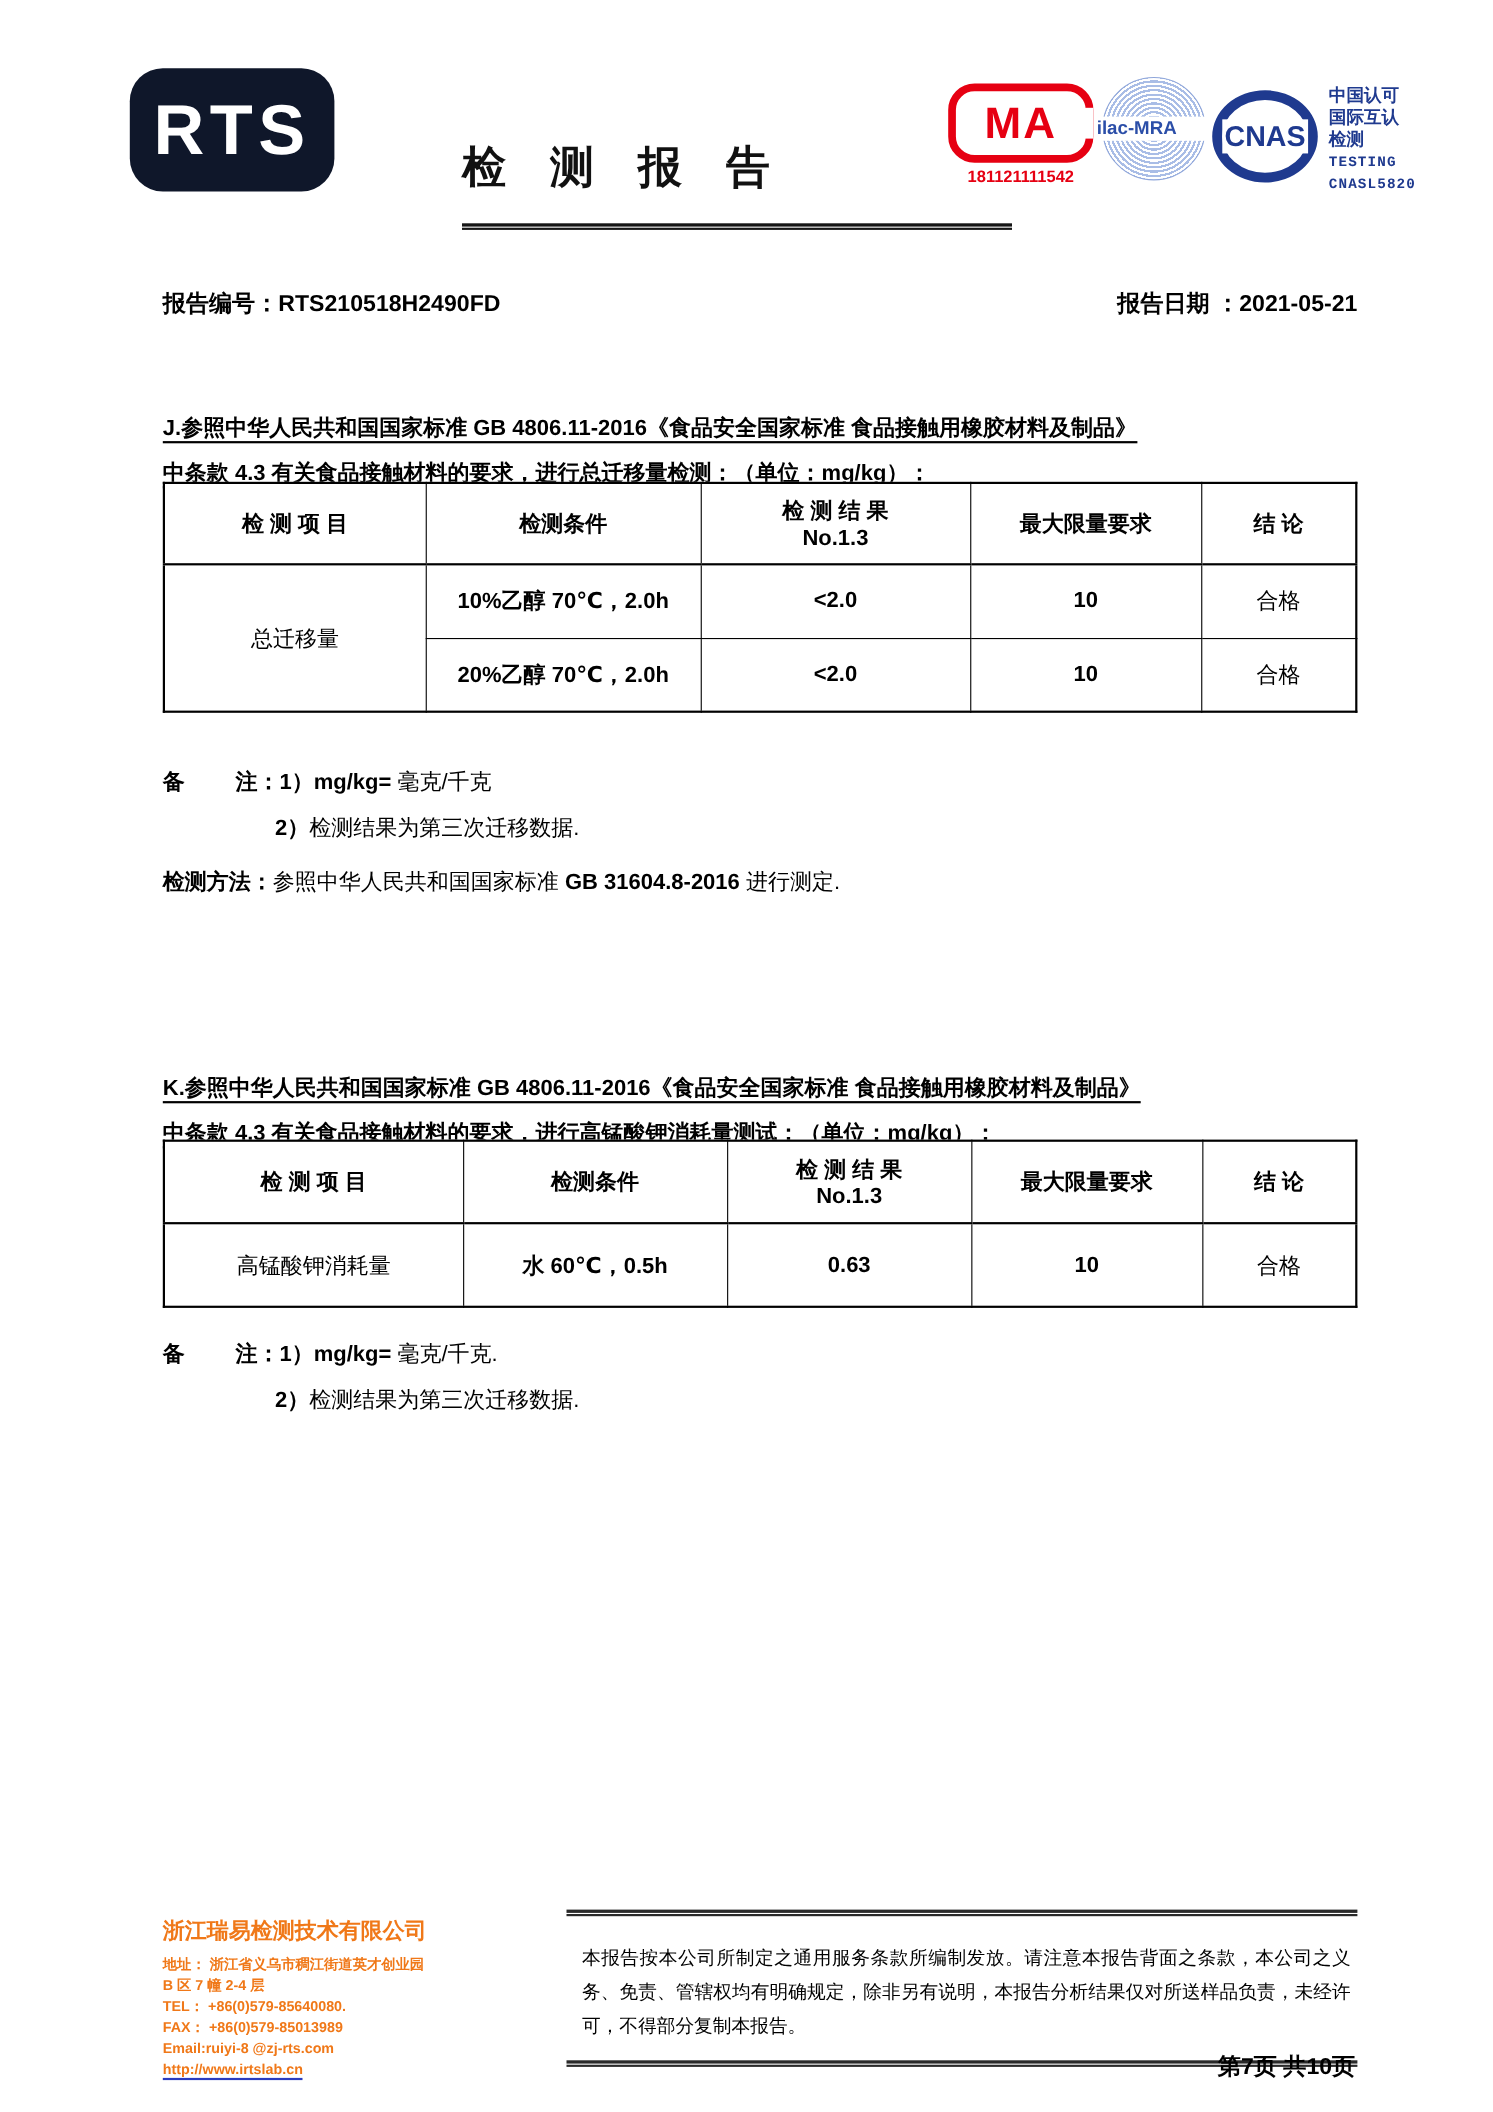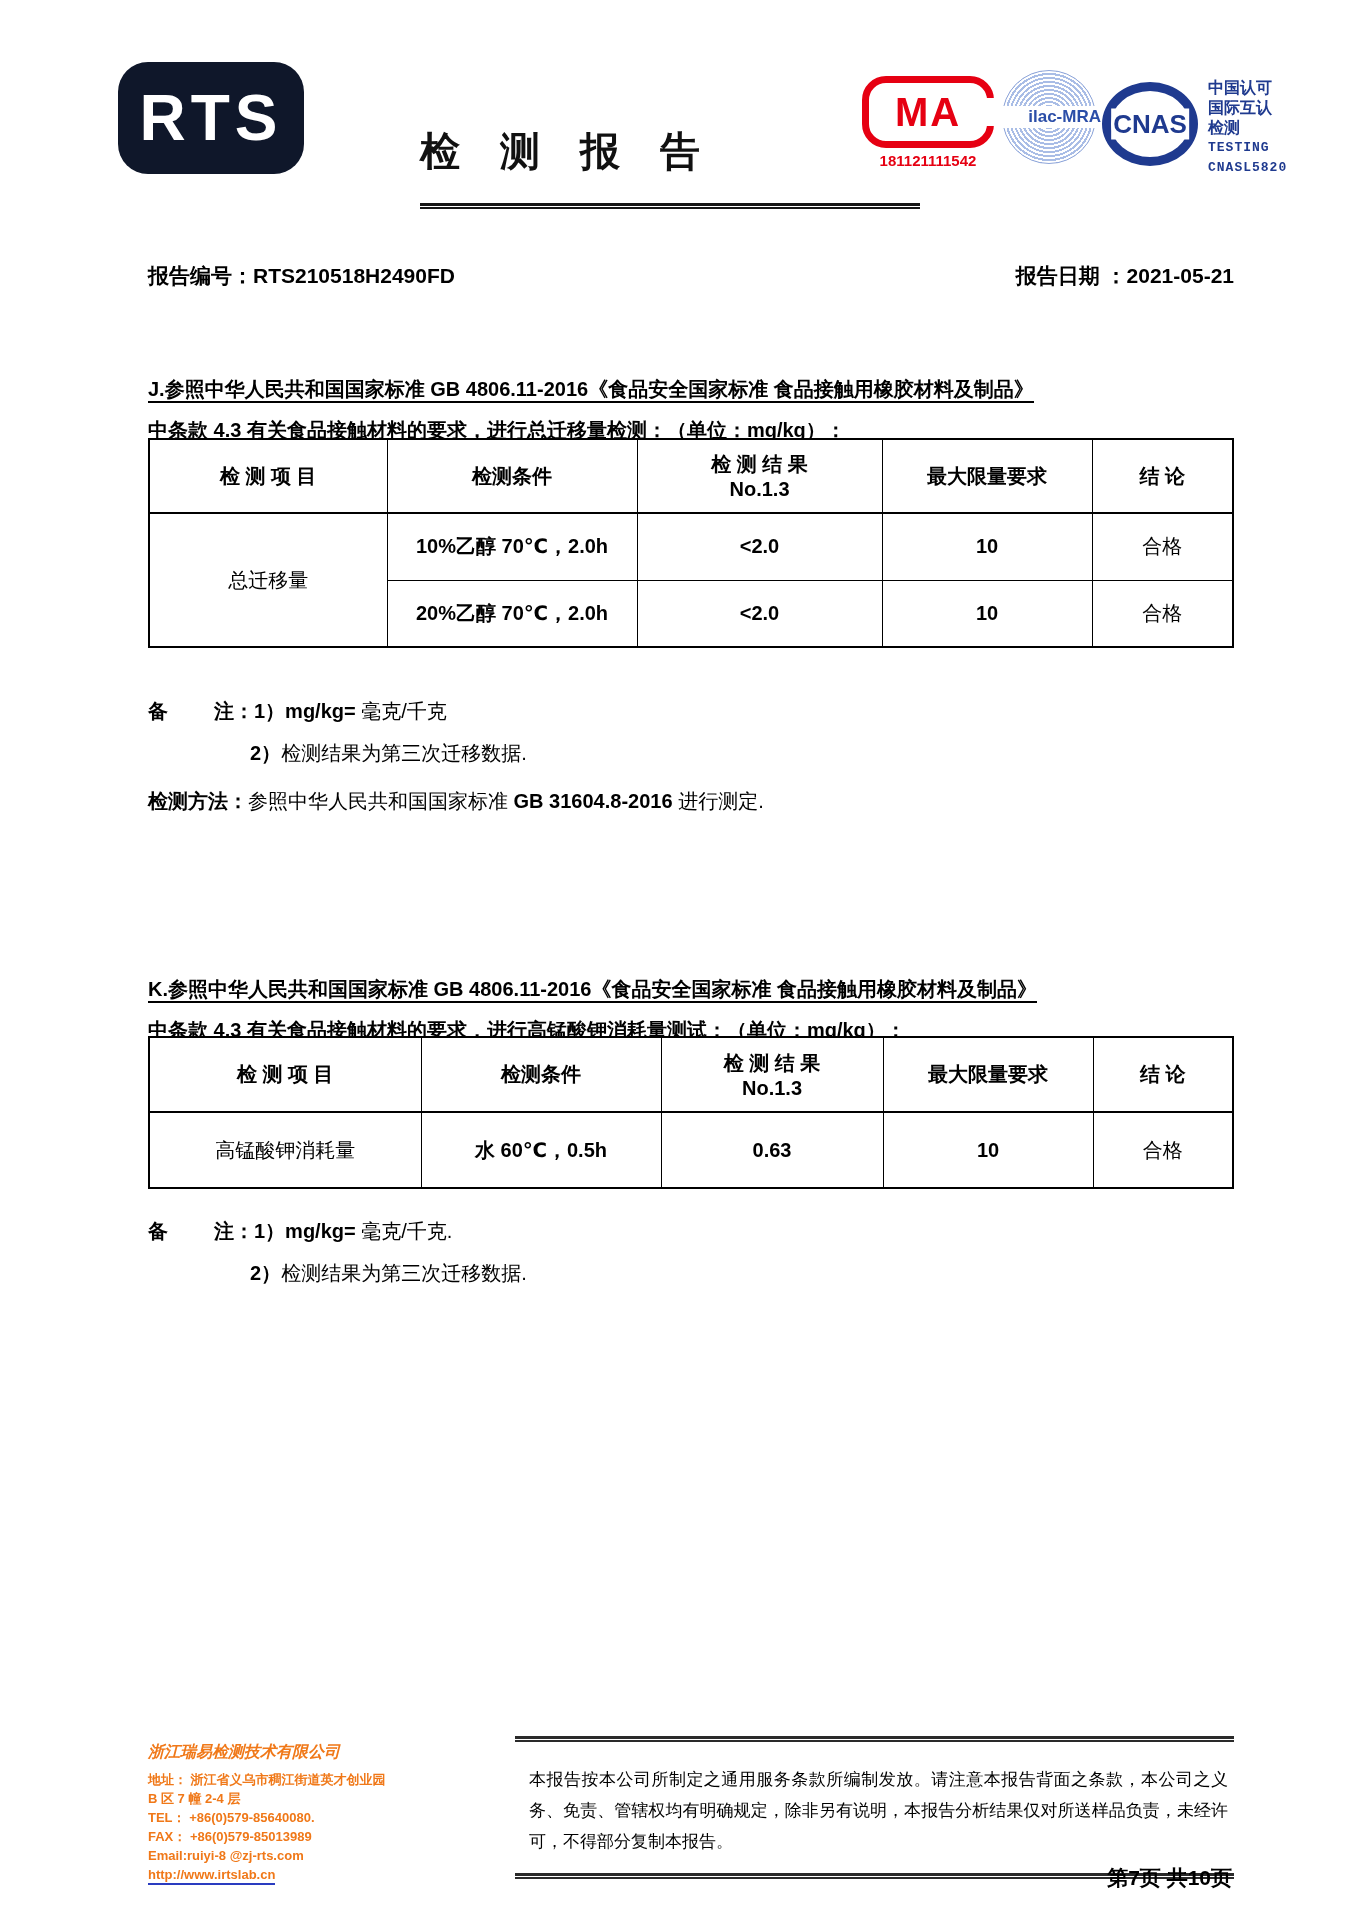--- a/index.html
+++ b/index.html
@@ -40,21 +40,21 @@
     color:#e60012; font-size:15px; font-weight:700;
   }
 
   .ilac-circle {
     position:absolute; left:1002px; top:70px; width:94px; height:94px; border-radius:50%;
     background:repeating-radial-gradient(circle at 50% 50%, #ffffff 0 2px, #a9bde6 2px 4px);
     border:1px solid #8fa6da;
   }
   .ilac-band {
     position:absolute; left:-6px; right:-6px; top:50%; transform:translateY(-50%);
-    background:#ffffff; text-align:right;
+    background:#ffffff; text-align:left;
     color:#2b4ea8; font-weight:800; font-size:17px; padding:1px 0;
   }
 
   .cnas-mark { position:absolute; left:1102px; top:82px; width:96px; height:84px; }
   .cnas-ellipse { position:absolute; inset:0; border:9px solid #1f3a8f; border-radius:50%; }
   .cnas-label {
     position:absolute; left:50%; top:50%; transform:translate(-50%,-50%);
     background:#fff; padding:0 2px; color:#1f3a8f; font-size:26px; font-weight:800;
   }
   .cnas-caption { position:absolute; left:1208px; top:78px; color:#1f3a8f; line-height:20px; }
@@ -87,21 +87,21 @@
   
   .notes { position:absolute; left:148px; font-size:20px; line-height:42px; }
   .notes .lbl { font-weight:700; }
   .notes .sp { display:inline-block; width:46px; }
   .notes .indent { padding-left:102px; }
   .method { position:absolute; left:148px; font-size:20px; }
   .method .lbl { font-weight:700; }
 
   
   .company { position:absolute; left:148px; top:1742px; color:#f07818; }
-  .company .name { font-size:16px; font-weight:700; margin-bottom:7px;font-style:italic; }
+  .company .name { font-size:20px; font-weight:700; margin-bottom:7px; }
   .company .line { font-size:13px; font-weight:600; line-height:19px; }
   .company .url { display:inline-block; border-bottom:2px solid #2a3cc0; line-height:17px; color:#f07818; text-decoration:none; font-size:13px; font-weight:600; }
 
   .disclaimer { position:absolute; left:515px; top:1736px; width:719px; }
   .dline { height:6px; border-top:3px solid #2a2a2a; border-bottom:2px solid #2a2a2a; }
   .disclaimer .txt { padding:22px 6px 16px 14px; font-size:17px; line-height:31px; text-align:justify; }
 
   .page-num { position:absolute; right:125px; top:1864px; font-size:21px; font-weight:600; }
 </style>
 </head>

